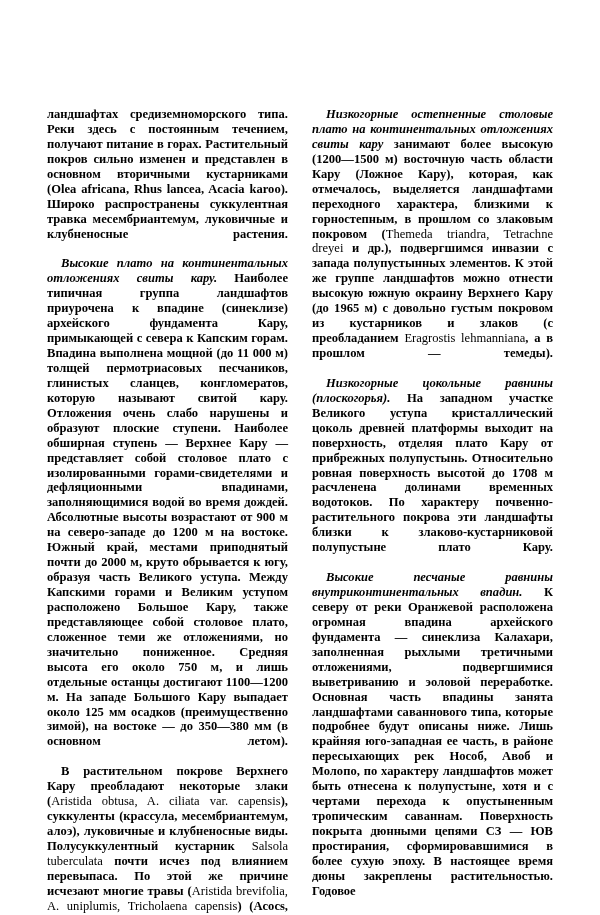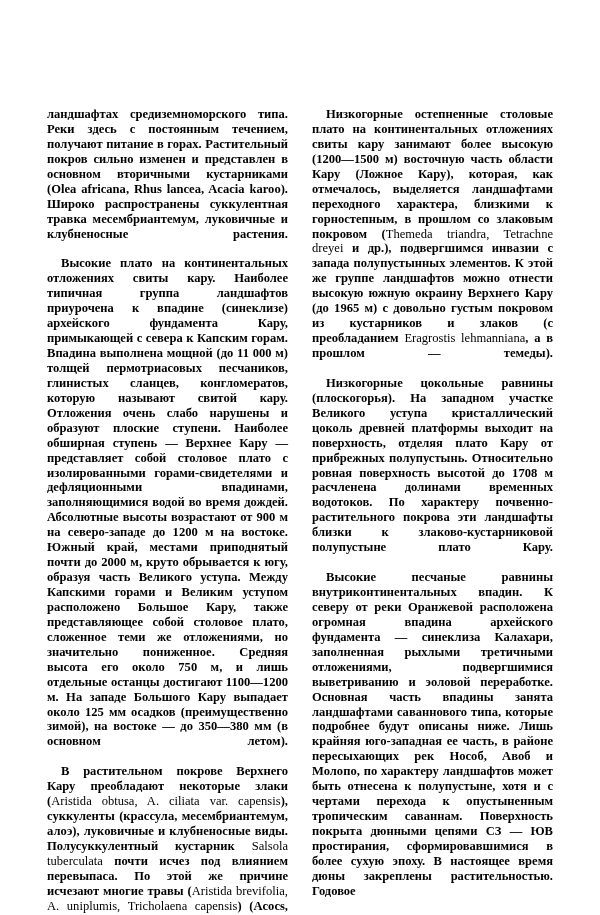--- a/index.html
+++ b/index.html
@@ -57,20 +57,21 @@
   .para.indent {
     text-indent: 14px;
   }
 
   
   .para.cont {
     text-indent: 0;
   }
 
   .lead {
+    font-style: italic;
     font-weight: 700;
   }
 
   .latin {
     font-weight: 400;
   }
 
   
   .para::after {
     content: "";

